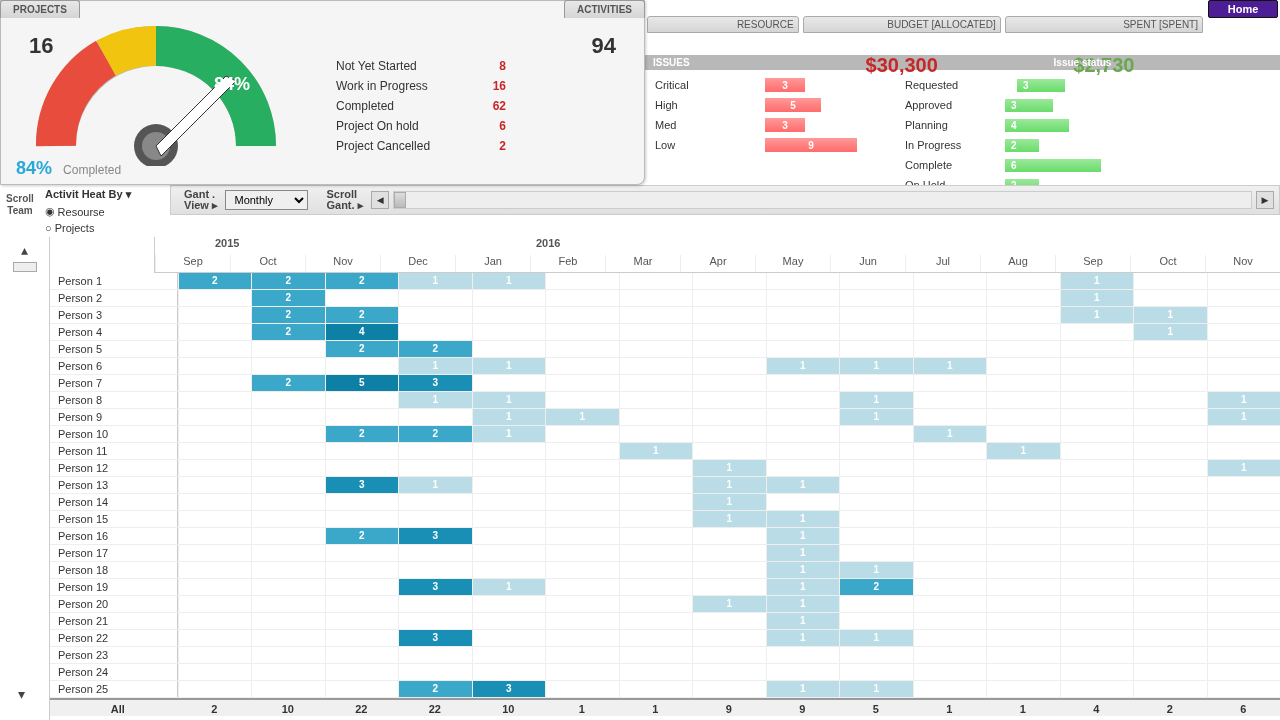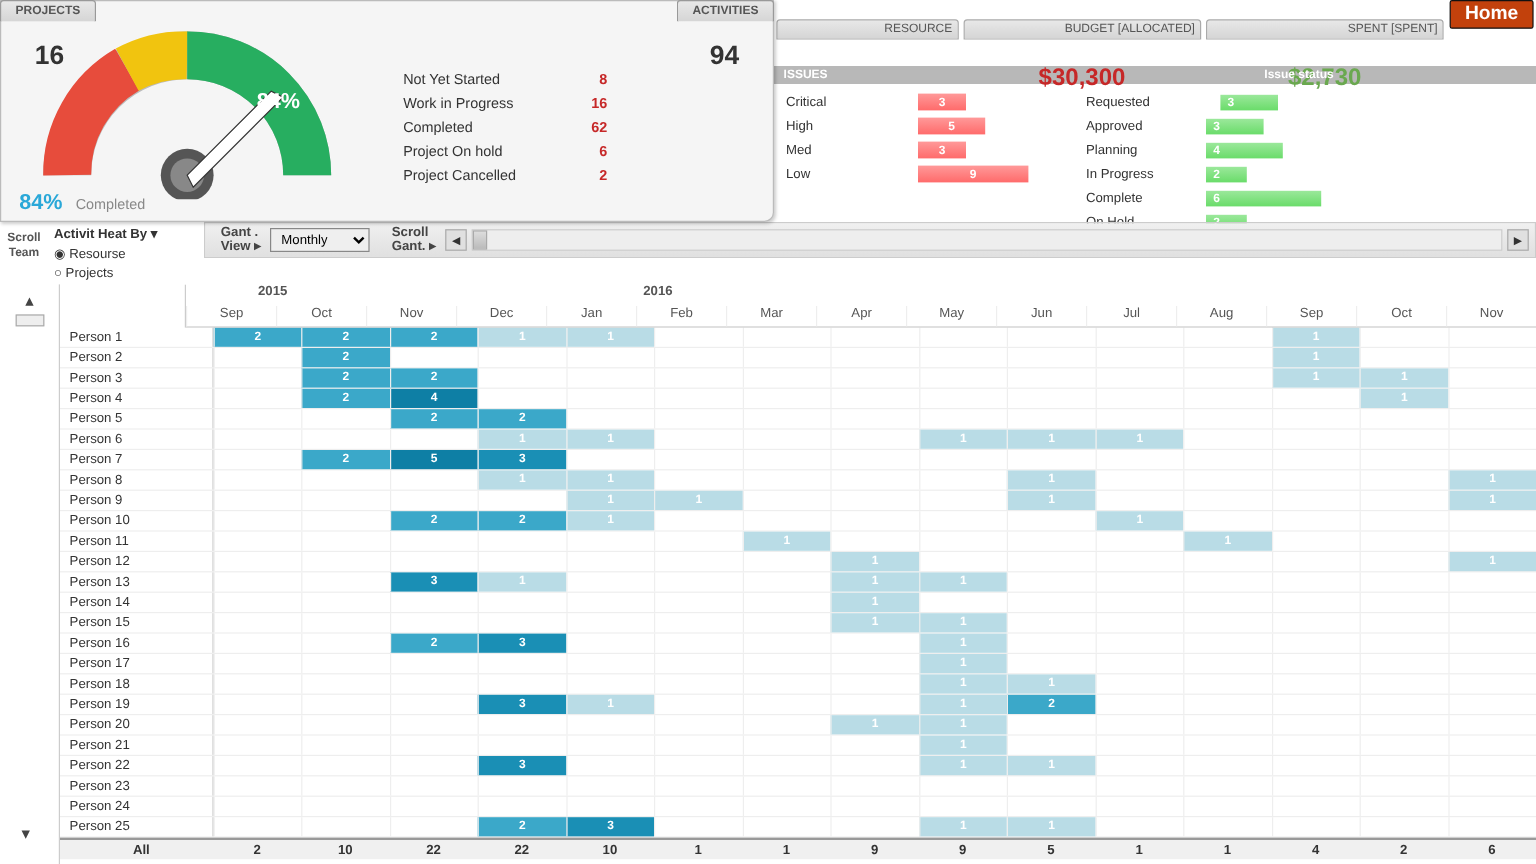--- a/index.html
+++ b/index.html
@@ -22,21 +22,21 @@
 .pct-label { color: #2aa8d8; font-size: 18px; font-weight: bold; }
 .completed-label { color: #888; font-size: 12px; }
 
 .status-list { margin-left: 40px; margin-top: 30px; }
 .status-row { display: flex; justify-content: space-between; width: 170px; font-size: 12px; line-height: 20px; }
 .status-row .val { color: #c62828; font-weight: bold; }
 
 .metrics-row { display: flex; height: 55px; }
 .metric-tab { flex: 1; text-align: right; background: linear-gradient(#e8e8e8,#d5d5d5); border: 1px solid #aaa; padding: 2px 4px; font-size: 10px; color: #555; font-weight: normal; border-radius: 3px 3px 0 0; margin: 16px 2px; }
 .metric-val { font-size: 20px; font-weight: bold; text-align: center; padding-top: 5px; }
-.home-btn { background: #c2410c; color: #fff; border: 1px solid #111; font-size: 16px; font-weight: bold; padding: 2px 10px; width: 70px; text-align: center; border-radius: 2px; }
+.home-btn { background: #4c1d95; color: #fff; border: 1px solid #111; font-size: 11px; font-weight: bold; padding: 2px 10px; width: 70px; text-align: center; border-radius: 2px; }
 
 .issues-bar { background: #b8b8b8; color: #fff; font-size: 10px; font-weight: bold; padding: 2px 8px; display: flex; }
 .issues-bar .is-label { width: 240px; }
 .issues-bar .is-status { flex: 1; text-align: center; }
 
 .issues-panel { display: flex; padding: 5px 10px 0 10px; }
 .issues-left { width: 250px; }
 .i-row { display: flex; align-items: center; height: 20px; font-size: 11px; }
 .i-row .i-name { width: 110px; }
 .i-bar { height: 14px; background: linear-gradient(#ff9999,#ff6b6b); display: flex; align-items: center; justify-content: center; color: #fff; font-size: 10px; font-weight: bold; }

